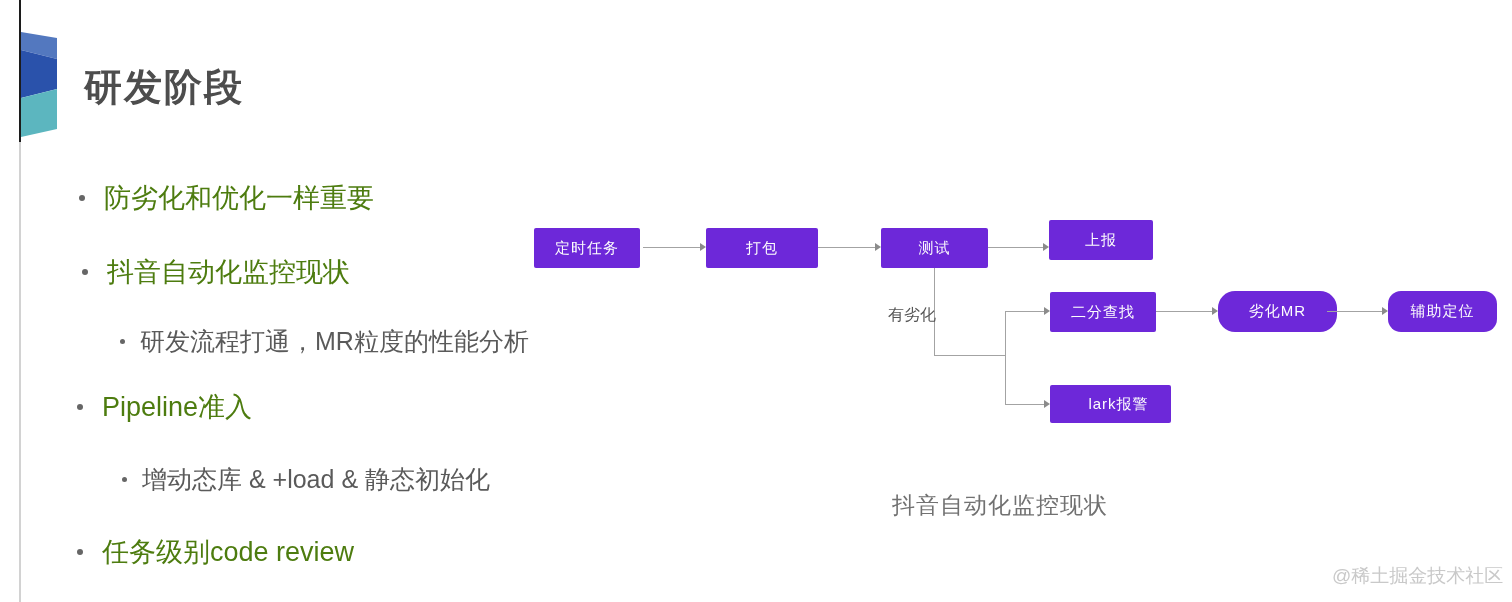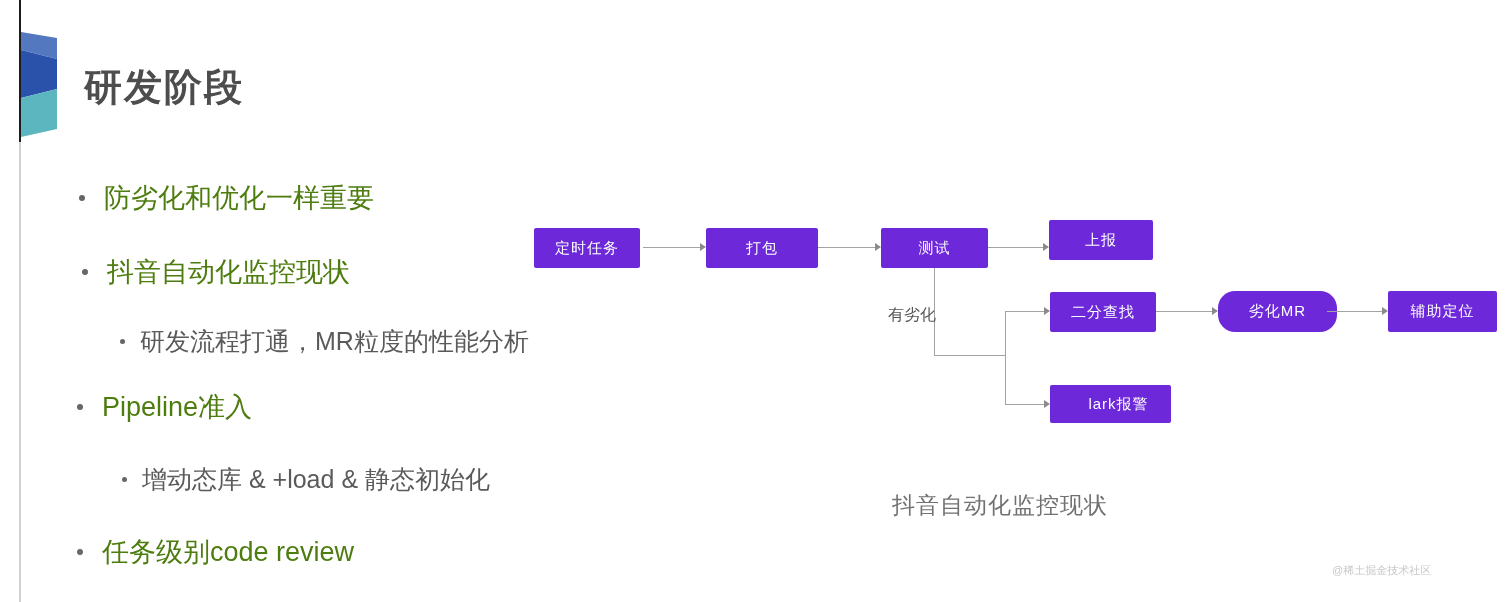--- a/index.html
+++ b/index.html
@@ -42,34 +42,34 @@
     position:absolute;background:#6d28d9;color:#fdfdfd;
     display:flex;align-items:center;justify-content:center;
     font-size:15px;border-radius:2px;letter-spacing:1px;
   }
   .n-task{left:534px;top:228px;width:106px;height:40px;}
   .n-pack{left:706px;top:228px;width:112px;height:40px;}
   .n-test{left:881px;top:228px;width:107px;height:40px;}
   .n-report{left:1049px;top:220px;width:104px;height:40px;font-family:Liberation Serif, serif;}
   .n-bsearch{left:1050px;top:292px;width:106px;height:40px;}
   .n-degmr{left:1218px;top:291px;width:119px;height:41px;border-radius:17px;}
-  .n-assist{left:1388px;top:291px;width:109px;height:41px;}
+  .n-assist{left:1388px;top:291px;width:109px;height:41px;border-radius:13px;}
   .n-lark{left:1050px;top:385px;width:105px;height:38px;padding-left:16px;}
 
   .hline{position:absolute;height:1px;background:#a3a3a3;}
   .vline{position:absolute;width:1px;background:#a3a3a3;}
   .arr{
     position:absolute;width:0;height:0;
     border-top:4px solid transparent;border-bottom:4px solid transparent;
     border-left:6px solid #8b8b8b;
   }
 
   .branch-label{position:absolute;left:888px;top:305px;font-size:16px;color:#555;}
   .caption{position:absolute;left:892px;top:490px;font-size:23px;color:#717171;letter-spacing:1px;}
-  .watermark{position:absolute;left:1332px;top:563px;font-size:11px;color:#c9c9c9;}
+  .watermark{position:absolute;left:1332px;top:563px;font-size:19px;color:#c9c9c9;}
 </style>
 </head>
 <body>
 
 <div class="stage">
 
   <div class="edge-dark"></div>
   <div class="edge-light"></div>
 
   <svg class="logo" width="70" height="150" viewBox="0 0 70 150" aria-hidden="true">

